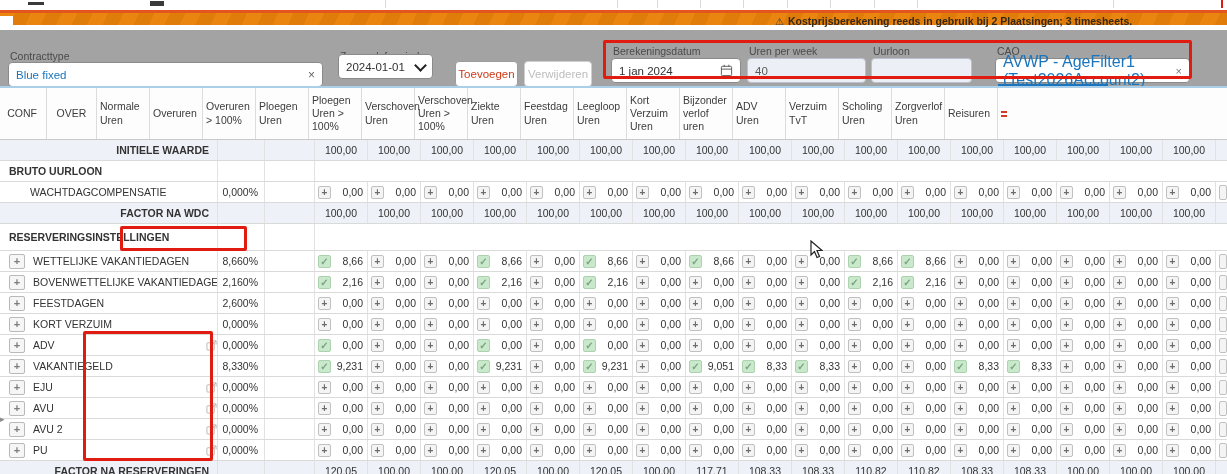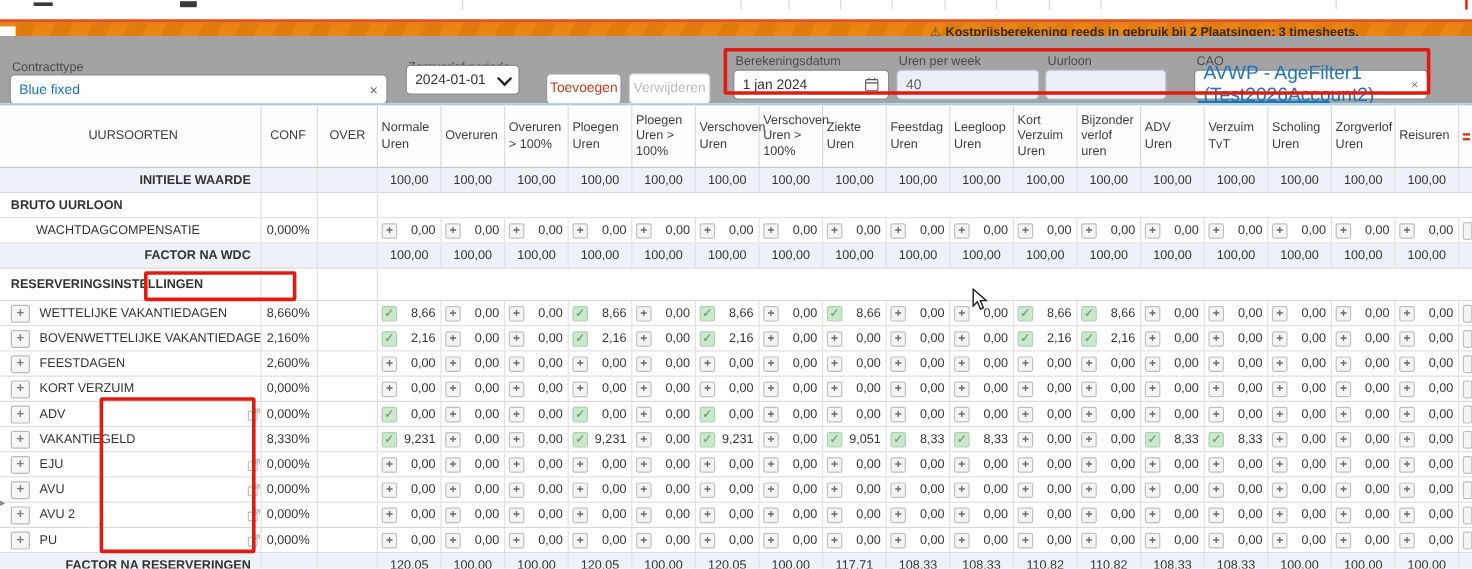--- a/index.html
+++ b/index.html
@@ -4,21 +4,21 @@
 <style>
   html,body{margin:0;padding:0;background:#fff;}
   .stage{position:relative;width:1227px;height:474px;overflow:hidden;background:#fff;
          font-family:"Liberation Sans",sans-serif;color:#333;}
   
   .top-strip{position:absolute;left:0;top:0;width:1227px;height:8px;background:#fff;}
   .top-strip .vline{position:absolute;top:0;width:1px;height:8px;background:#d9d9d9;}
   .top-strip .frag{position:absolute;background:#3a3a3a;}
   .top-strip .redline{position:absolute;top:0;left:1221px;width:2px;height:8px;background:#e11b10;}
   
-  .banner{position:absolute;left:0;top:16px;width:1227px;height:15px;
+  .banner{position:absolute;left:0;top:10px;width:1227px;height:15px;
           background:repeating-linear-gradient(115deg,#ea8610 0 14px,#e07d0a 14px 28px);
           border-top:3px solid #e2561d;box-sizing:border-box;}
   .banner .notch{position:absolute;left:0;top:3px;width:13px;height:19px;background:#fff;}
   .banner .msg{position:absolute;left:775px;top:2px;font-size:10.5px;color:#35291a;font-weight:700;white-space:nowrap;}
   .banner .warn{font-size:10px;color:#4a4237;margin-right:4px;font-weight:400;}
   
   .toolbar{position:absolute;left:0;top:30px;width:1227px;height:56px;background:#a3a3a3;}
   .flabel{position:absolute;font-size:10.5px;color:#4a4a4a;white-space:nowrap;}
   .fbox{position:absolute;box-sizing:border-box;height:25px;border:1px solid #8a8a8a;border-radius:4px;
         background:#fff;display:flex;align-items:center;font-size:11.5px;padding:0 7px;}
@@ -137,21 +137,20 @@
     <div class="flabel" style="left:997px;top:15px">CAO</div>
     <div class="fbox" style="left:995px;top:28px;width:195px;justify-content:center">
       <span class="blue" style="font-size:16px">AVWP - AgeFilter1 (Test2026Account2)</span>
       <span style="color:#777;font-size:11px;margin-left:5px">×</span>
     </div>
     <div class="cao-underline"></div>
   </div>
 
   <div class="tbl">
     <div class="hrow">
-        <div class="hcell center col-label">UURSOORTEN</div>
         <div class="hcell center col-conf">CONF</div>
         <div class="hcell center col-over">OVER</div>
         <div class="hcell col-hour">Normale Uren</div>
         <div class="hcell col-hour">Overuren</div>
         <div class="hcell col-hour">Overuren &gt; 100%</div>
         <div class="hcell col-hour">Ploegen Uren</div>
         <div class="hcell col-hour">Ploegen Uren &gt; 100%</div>
         <div class="hcell col-hour">Verschoven Uren</div>
         <div class="hcell col-hour">Verschoven Uren &gt; 100%</div>
         <div class="hcell col-hour">Ziekte Uren</div>

